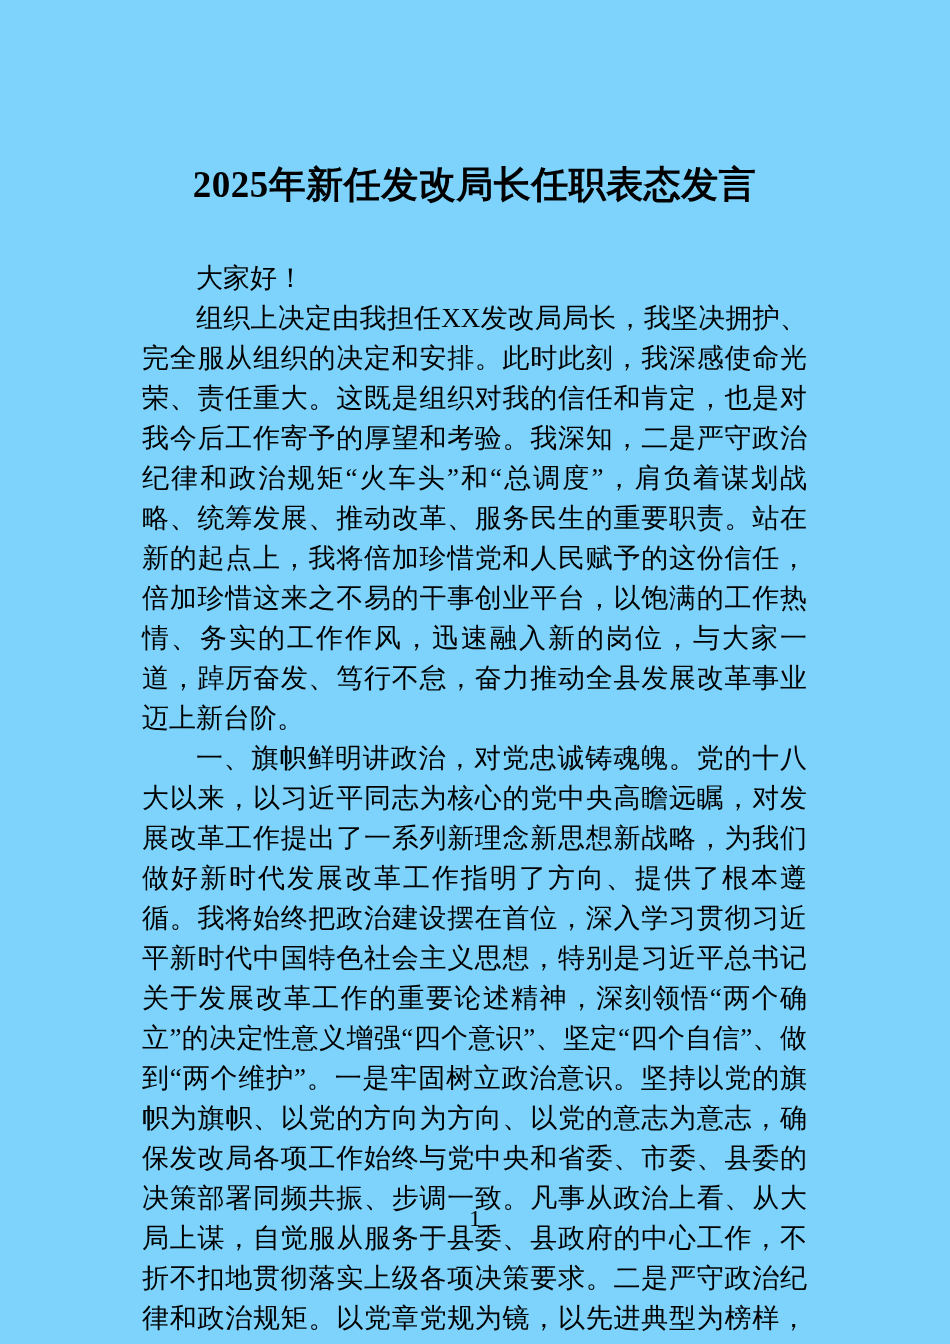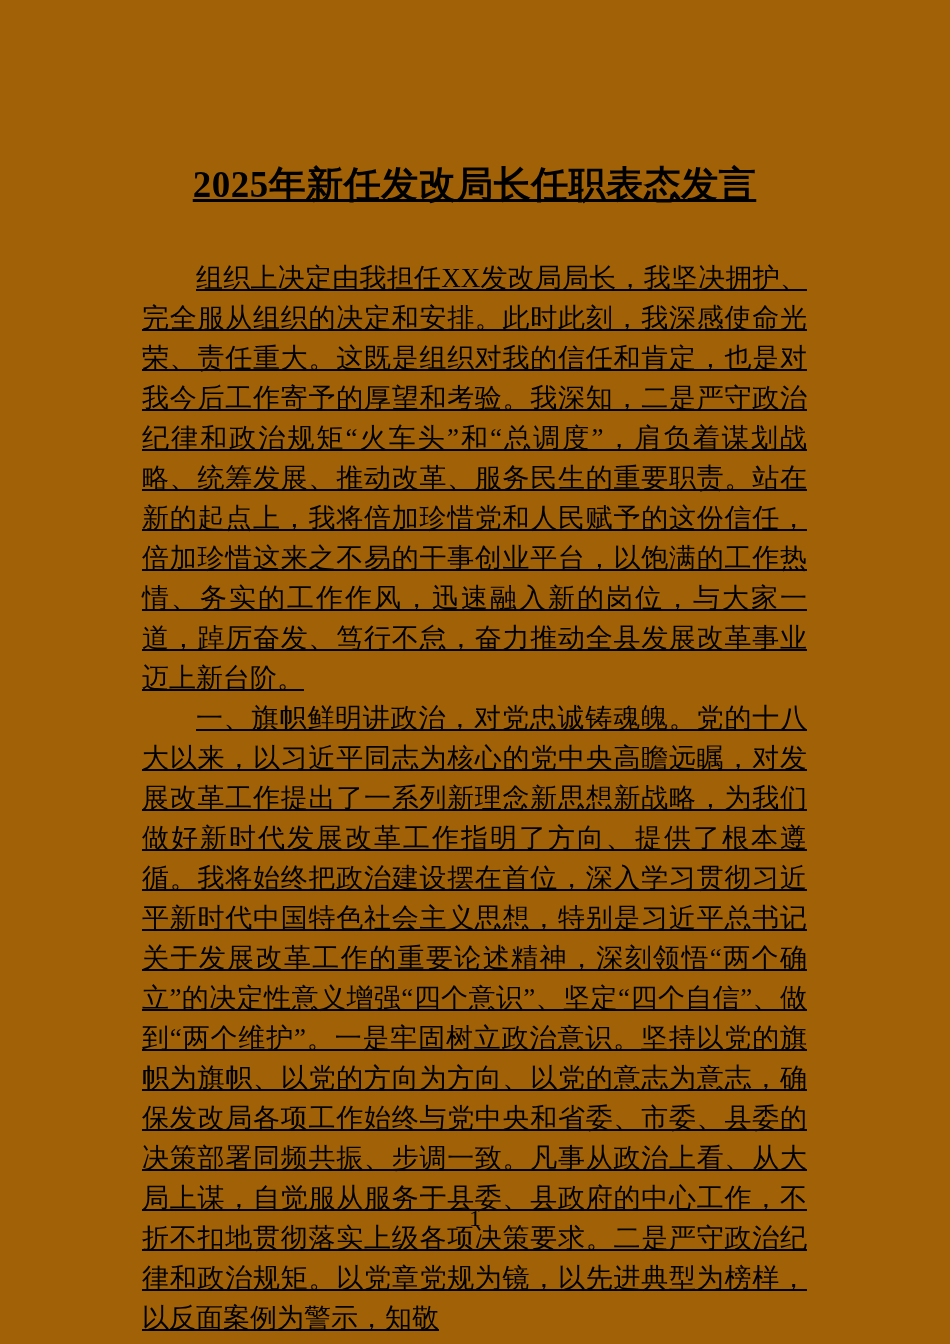--- a/index.html
+++ b/index.html
@@ -13,22 +13,21 @@
     font-family: "Liberation Serif", "DejaVu Serif", serif;
     color: #000000;
     overflow: hidden;
   }
   .page {
     position: relative;
     box-sizing: border-box;
     width: 950px;
     height: 1344px;
     padding: 162px 143px 0 142px;
-    background: #a16207;
-    text-decoration: underline;
+    background: #7dd3fc;
   }
   .doc-title {
     margin: 0 0 50px 0;
     font-size: 37px;
     line-height: 46px;
     font-weight: bold;
     text-align: center;
     letter-spacing: 0.5px;
   }
   .doc-body {
@@ -54,18 +53,19 @@
     line-height: 28px;
   }
 </style>
 </head>
 <body>
 
 <div class="page">
   <h1 class="doc-title">2025年新任发改局长任职表态发言</h1>
 
   <div class="doc-body">
+    <p class="para">大家好！</p>
     <p class="para">组织上决定由我担任XX发改局局长，我坚决拥护、完全服从组织的决定和安排。此时此刻，我深感使命光荣、责任重大。这既是组织对我的信任和肯定，也是对我今后工作寄予的厚望和考验。我深知，二是严守政治纪律和政治规矩“火车头”和“总调度”，肩负着谋划战略、统筹发展、推动改革、服务民生的重要职责。站在新的起点上，我将倍加珍惜党和人民赋予的这份信任，倍加珍惜这来之不易的干事创业平台，以饱满的工作热情、务实的工作作风，迅速融入新的岗位，与大家一道，踔厉奋发、笃行不怠，奋力推动全县发展改革事业迈上新台阶。</p>
     <p class="para">一、旗帜鲜明讲政治，对党忠诚铸魂魄。党的十八大以来，以习近平同志为核心的党中央高瞻远瞩，对发展改革工作提出了一系列新理念新思想新战略，为我们做好新时代发展改革工作指明了方向、提供了根本遵循。我将始终把政治建设摆在首位，深入学习贯彻习近平新时代中国特色社会主义思想，特别是习近平总书记关于发展改革工作的重要论述精神，深刻领悟“两个确立”的决定性意义增强“四个意识”、坚定“四个自信”、做到“两个维护”。一是牢固树立政治意识。坚持以党的旗帜为旗帜、以党的方向为方向、以党的意志为意志，确保发改局各项工作始终与党中央和省委、市委、县委的决策部署同频共振、步调一致。凡事从政治上看、从大局上谋，自觉服从服务于县委、县政府的中心工作，不折不扣地贯彻落实上级各项决策要求。二是严守政治纪律和政治规矩。以党章党规为镜，以先进典型为榜样，以反面案例为警示，知敬</p>
   </div>
 
   <div class="page-number">1</div>
 </div>
 
 </body></html>

